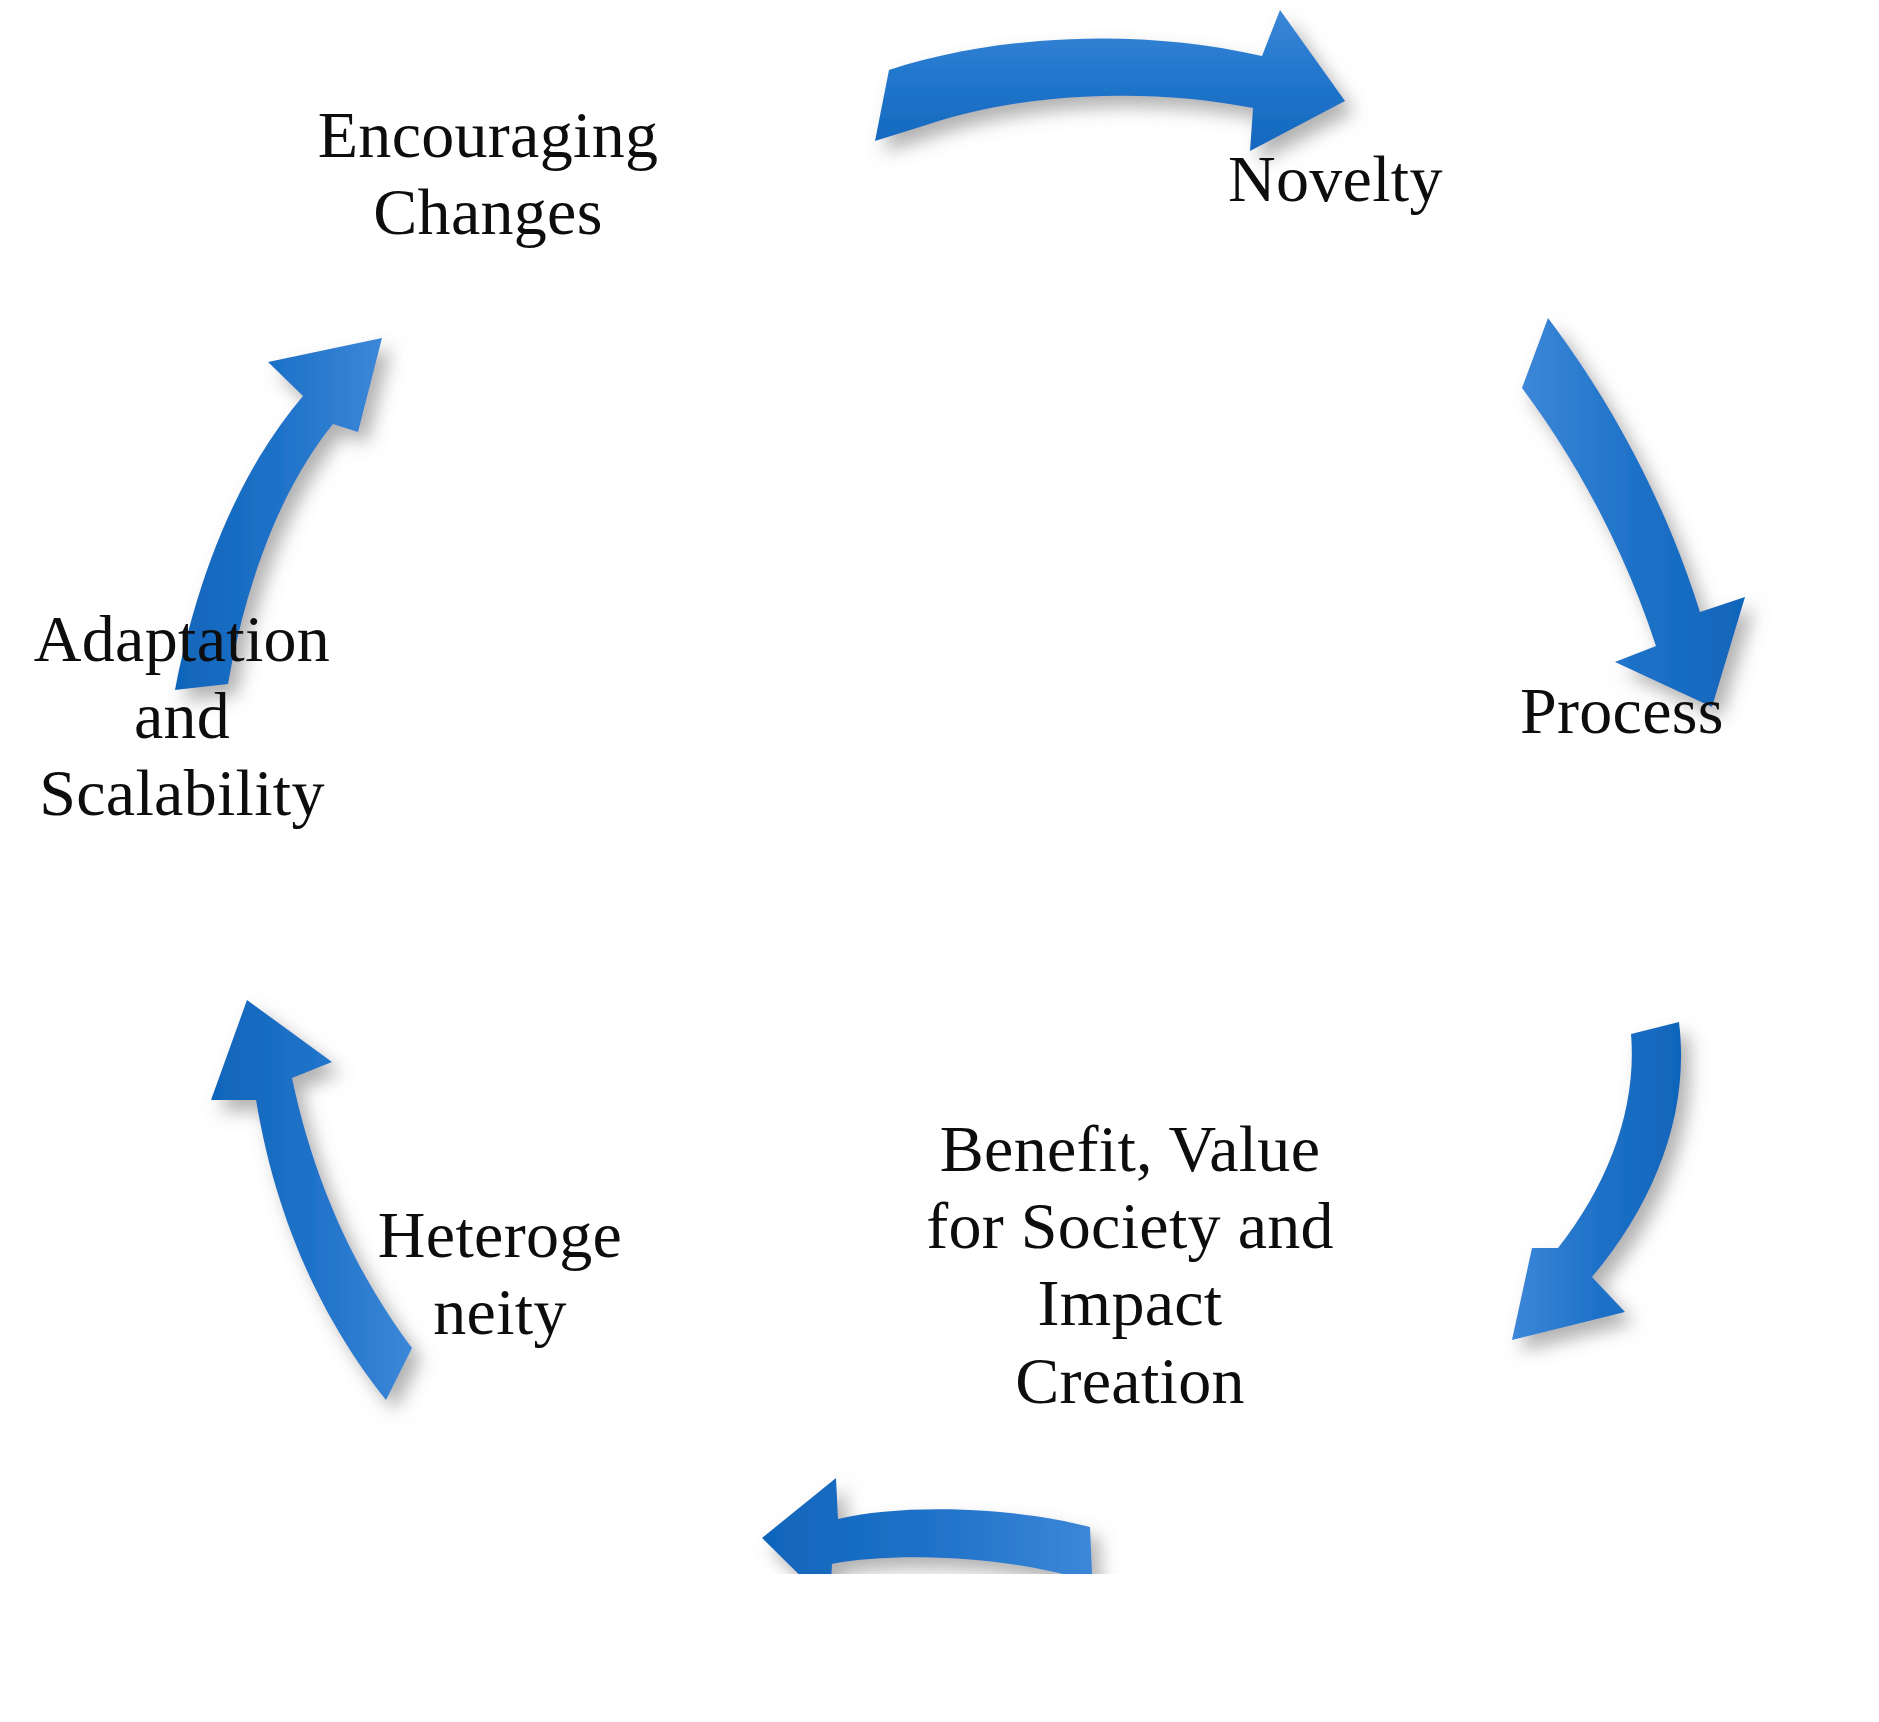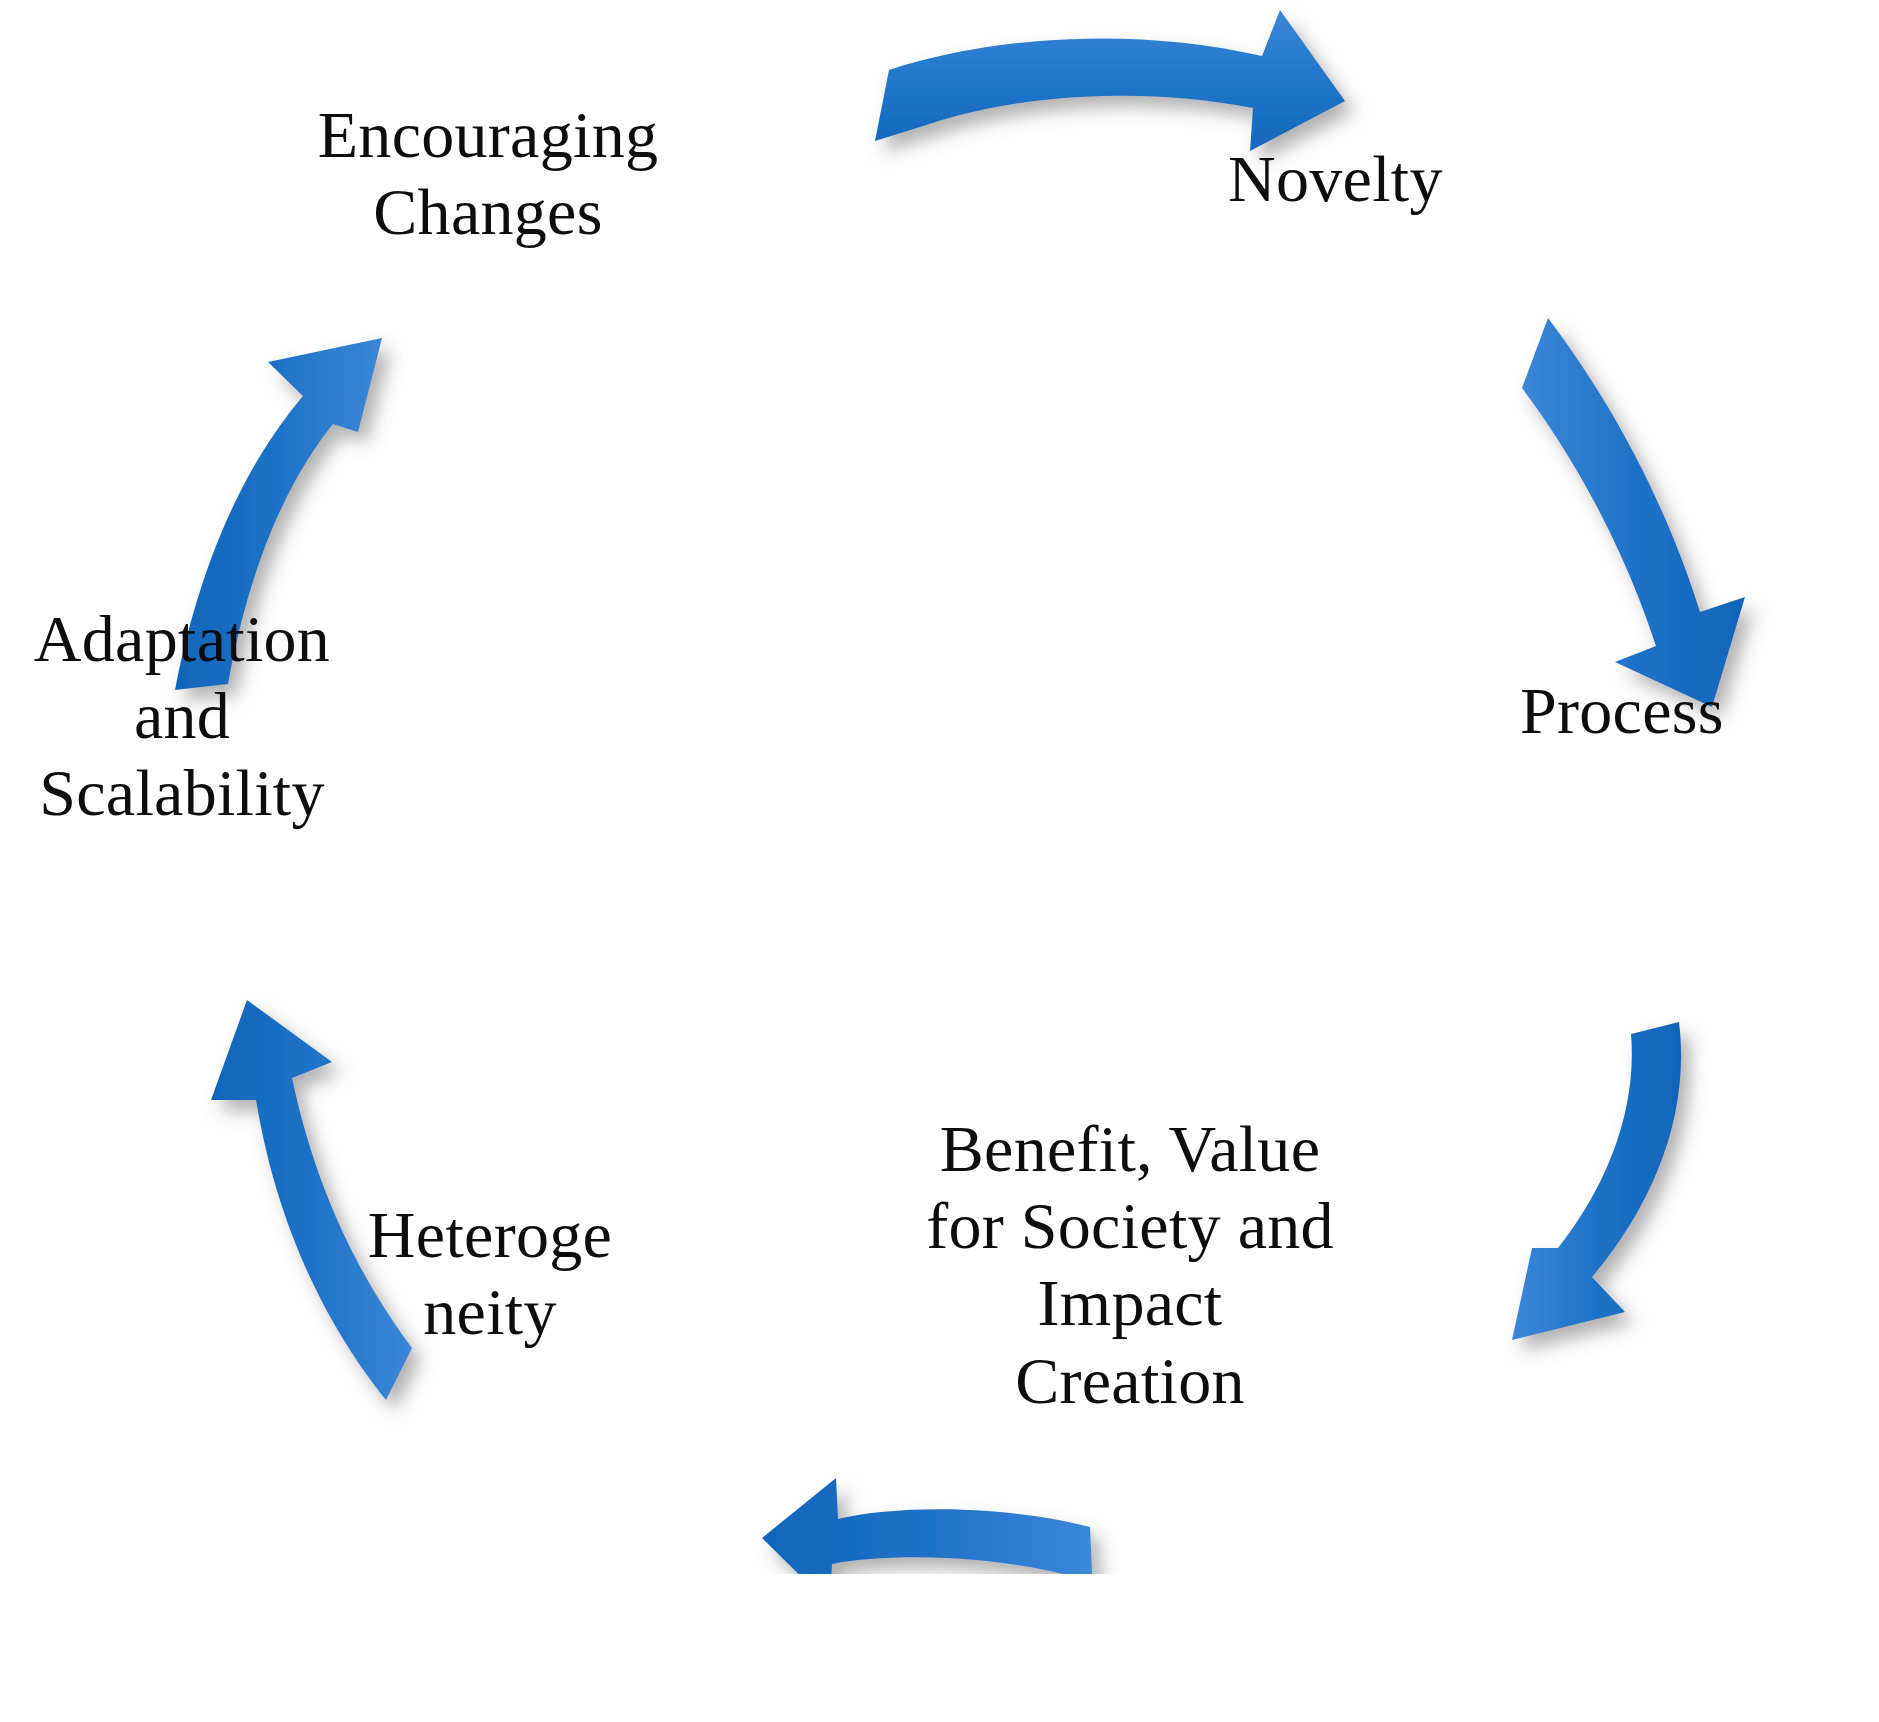--- a/index.html
+++ b/index.html
@@ -54,21 +54,21 @@
     top: 672px;
     width: 360px;
     text-align: left;
   }
   #label-benefit-value {
     left: 880px;
     top: 1110px;
     width: 500px;
   }
   #label-heterogeneity {
-    left: 320px;
+    left: 330px;
     top: 1196px;
     width: 340px;
   }
   #label-adaptation-scalability {
     left: -8px;
     top: 600px;
     width: 380px;
   }
 </style>
 </head>

